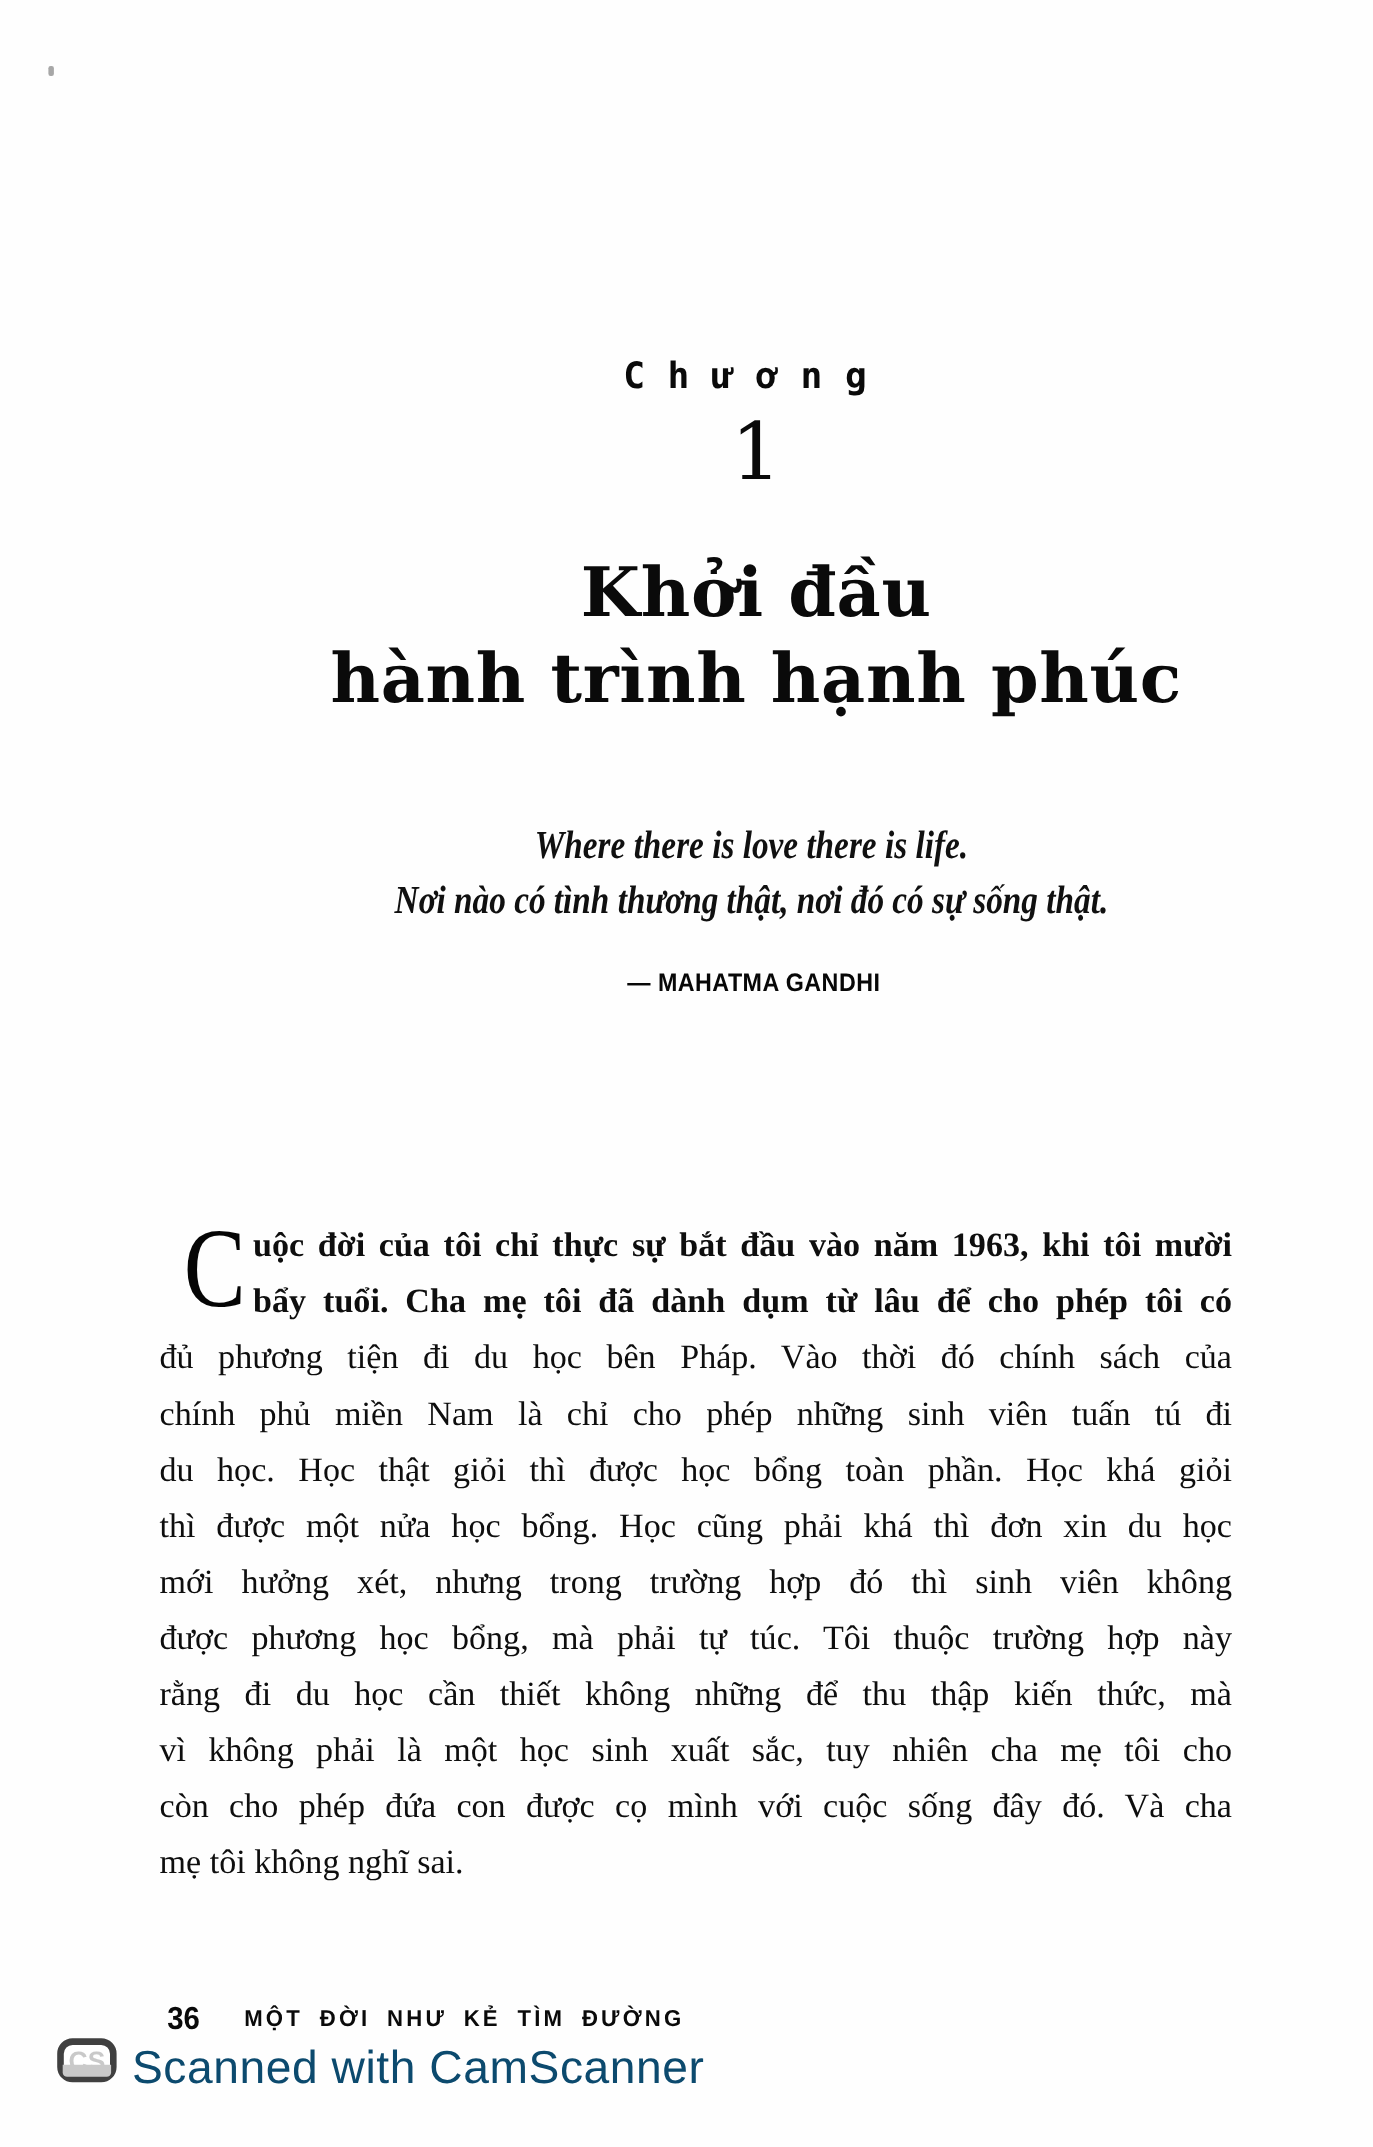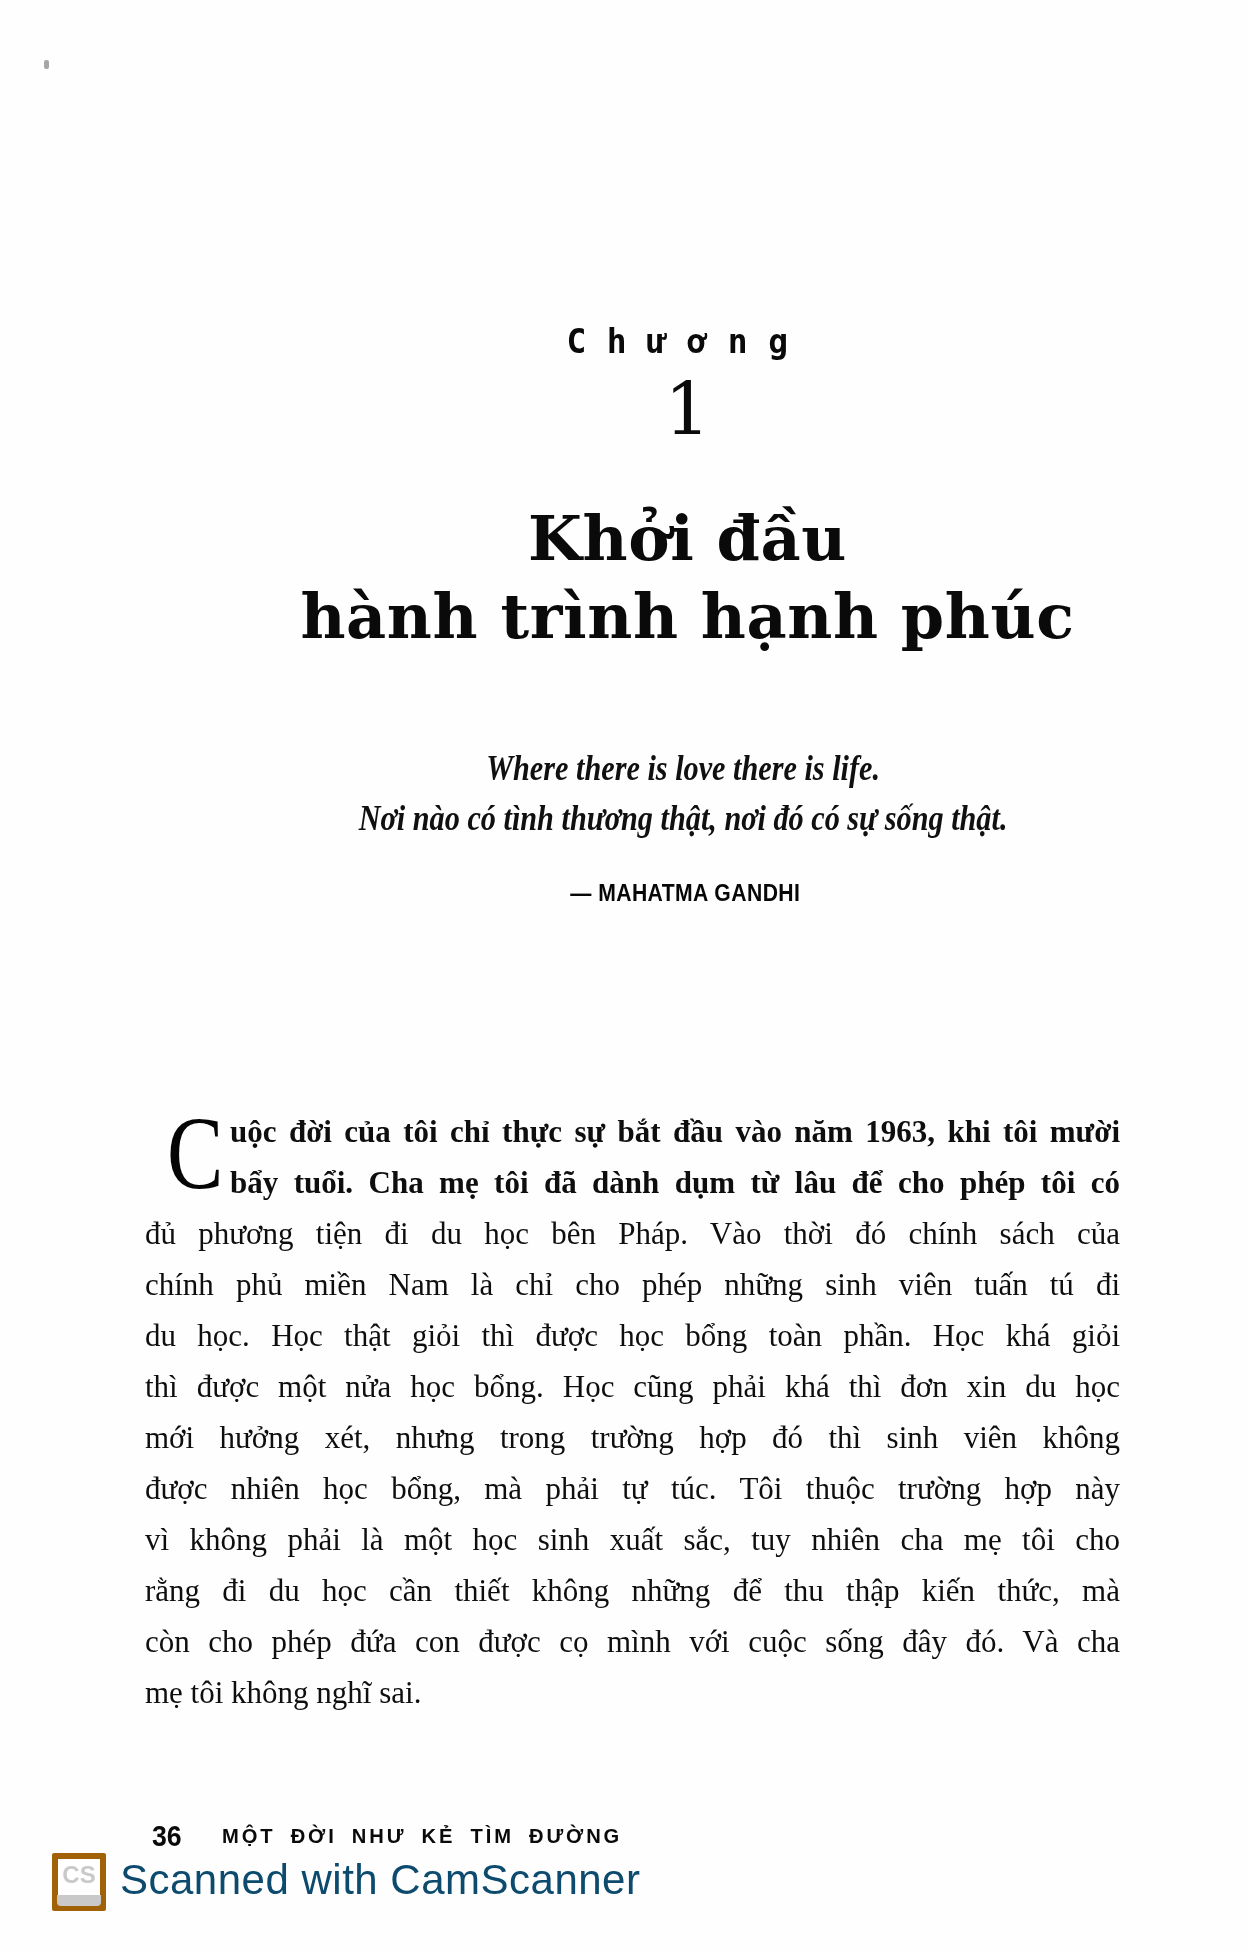--- a/index.html
+++ b/index.html
@@ -82,22 +82,22 @@
   }
   .runtitle{
     position:absolute;left:222px;top:1824px;
     font-family:"Liberation Sans", sans-serif;
     font-weight:700;font-size:21px;letter-spacing:3px;word-spacing:7px;
     color:#0a0a0a;
     transform:scaleX(.96);transform-origin:left top;
   }
   
   .cs-logo{
-    position:absolute;left:52px;top:1853px;width:54px;height:58px;
-    border:6px solid #a16207;border-radius:2px;
+    position:absolute;left:52px;top:1853px;width:54px;height:40px;
+    border:6px solid #404040;border-radius:14px;
     background:#ffffff;box-sizing:border-box;
   }
   .cs-logo .cs-text{
     position:absolute;left:0;right:0;top:2px;
     text-align:center;
     font-family:"Liberation Sans", sans-serif;
     font-weight:700;font-size:24px;color:#c9c9c9;
     letter-spacing:0;
   }
   .cs-logo .cs-bar{
@@ -128,23 +128,23 @@
 
   <div class="body-block">
     <div class="dropcap">C</div>
     <div class="bline after-cap">uộc đời của tôi chỉ thực sự bắt đầu vào năm 1963, khi tôi mười</div>
     <div class="bline after-cap">bẩy tuổi. Cha mẹ tôi đã dành dụm từ lâu để cho phép tôi có</div>
     <div class="bline">đủ phương tiện đi du học bên Pháp. Vào thời đó chính sách của</div>
     <div class="bline">chính phủ miền Nam là chỉ cho phép những sinh viên tuấn tú đi</div>
     <div class="bline">du học. Học thật giỏi thì được học bổng toàn phần. Học khá giỏi</div>
     <div class="bline">thì được một nửa học bổng. Học cũng phải khá thì đơn xin du học</div>
     <div class="bline">mới hưởng xét, nhưng trong trường hợp đó thì sinh viên không</div>
-    <div class="bline">được nhiên học bổng, mà phải tự túc. Tôi thuộc trường hợp này</div>
+    <div class="bline">được phương học bổng, mà phải tự túc. Tôi thuộc trường hợp này</div>
+    <div class="bline">rằng đi du học cần thiết không những để thu thập kiến thức, mà</div>
     <div class="bline">vì không phải là một học sinh xuất sắc, tuy nhiên cha mẹ tôi cho</div>
-    <div class="bline">rằng đi du học cần thiết không những để thu thập kiến thức, mà</div>
     <div class="bline">còn cho phép đứa con được cọ mình với cuộc sống đây đó. Và cha</div>
     <div class="bline last">mẹ tôi không nghĩ sai.</div>
   </div>
 
   <div class="pagenum">36</div>
   <div class="runtitle">MỘT ĐỜI NHƯ KẺ TÌM ĐƯỜNG</div>
 
   <div class="cs-logo">
     <div class="cs-text">CS</div>
     <div class="cs-bar"></div>

